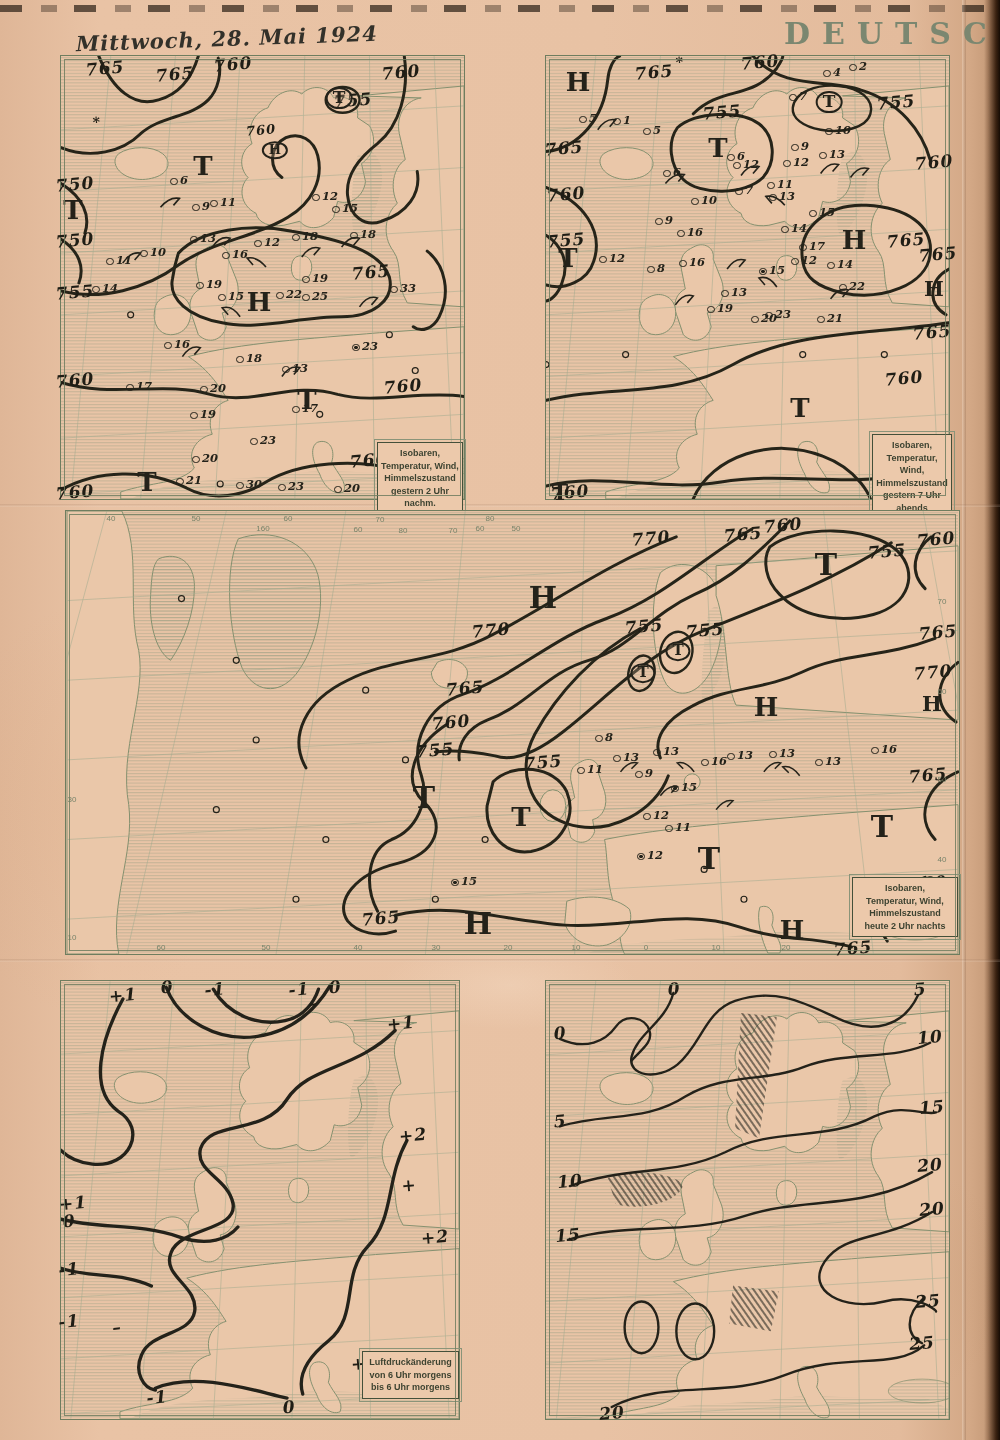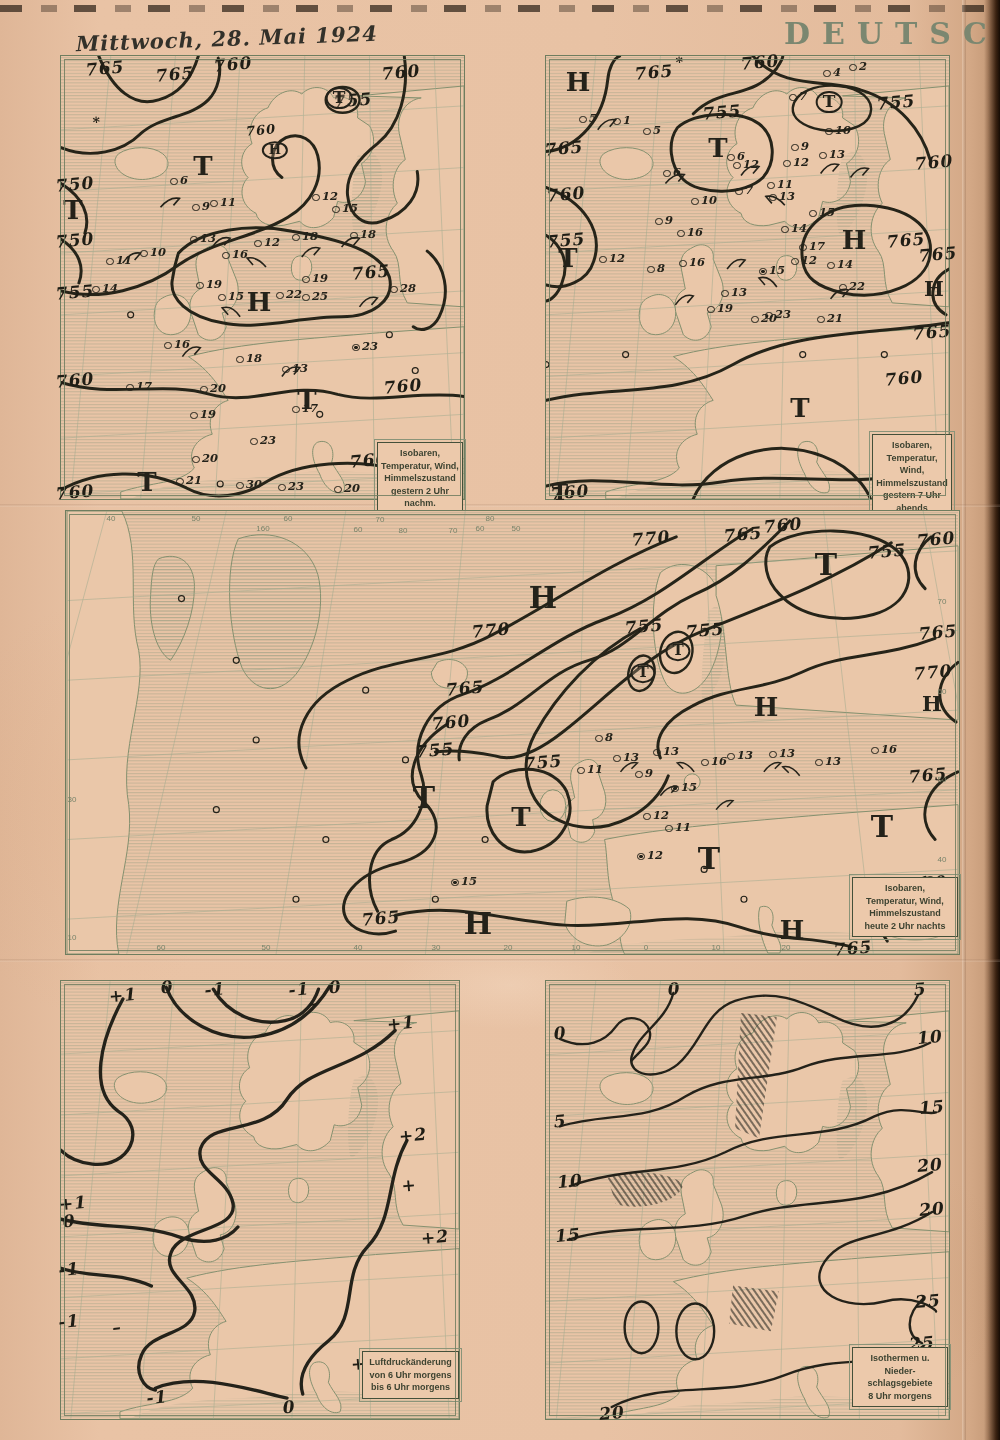--- a/index.html
+++ b/index.html
@@ -171,21 +171,21 @@
         <span class="lab stn" style="left: 206px; top: 186px;">12</span>
         <span class="lab stn" style="left: 148px; top: 228px;">19</span>
         <span class="lab stn" style="left: 170px; top: 240px;">15</span>
         <span class="lab stn" style="left: 228px; top: 238px;">22</span>
         <span class="lab stn" style="left: 254px; top: 240px;">25</span>
         <span class="lab stn" style="left: 254px; top: 222px;">19</span>
         <span class="lab stn" style="left: 244px; top: 180px;">18</span>
         <span class="lab stn" style="left: 264px; top: 140px;">12</span>
         <span class="lab stn" style="left: 284px; top: 152px;">15</span>
         <span class="lab stn" style="left: 302px; top: 178px;">18</span>
-        <span class="lab stn" style="left: 342px; top: 232px;">28</span>
+        <span class="lab stn" style="left: 342px; top: 232px;">33</span>
         <span class="lab stn dbl" style="left: 304px; top: 290px;">23</span>
         <span class="lab stn" style="left: 116px; top: 288px;">16</span>
         <span class="lab stn" style="left: 152px; top: 332px;">20</span>
         <span class="lab stn" style="left: 188px; top: 302px;">18</span>
         <span class="lab stn" style="left: 234px; top: 312px;">13</span>
         <span class="lab stn" style="left: 244px; top: 352px;">17</span>
         <span class="lab stn" style="left: 78px; top: 330px;">17</span>
         <span class="lab stn" style="left: 142px; top: 358px;">19</span>
         <span class="lab stn" style="left: 144px; top: 402px;">20</span>
         <span class="lab stn" style="left: 202px; top: 384px;">23</span>
@@ -536,18 +536,15 @@
         <span class="lab iso" style="left: 14px; top: 140px;">5</span>
         <span class="lab iso" style="left: 386px; top: 126px;">15</span>
         <span class="lab iso" style="left: 24px; top: 200px;">10</span>
         <span class="lab iso" style="left: 384px; top: 184px;">20</span>
         <span class="lab iso" style="left: 386px; top: 228px;">20</span>
         <span class="lab iso" style="left: 22px; top: 254px;">15</span>
         <span class="lab iso" style="left: 382px; top: 320px;">25</span>
         <span class="lab iso" style="left: 376px; top: 362px;">25</span>
         <span class="lab iso" style="left: 66px; top: 432px;">20</span>
       </div>
-    <div class="cap" style="left:306px;top:366px;width:96px;">Isothermen u. Nieder-
-schlagsgebiete
-8 Uhr morgens</div>
   </div>
 
 </div>
 
 </body></html>

